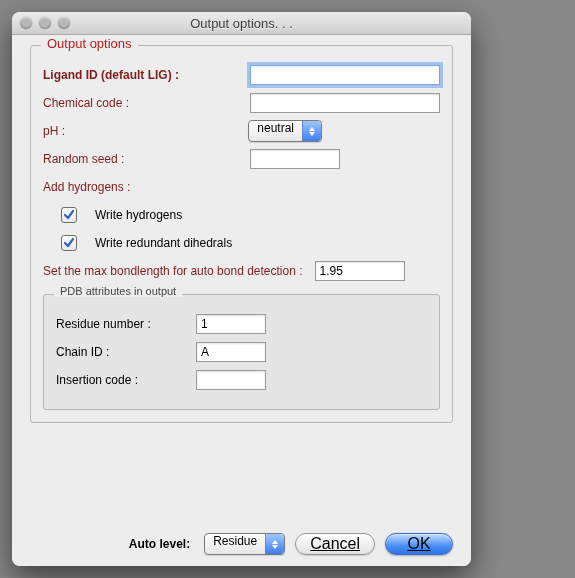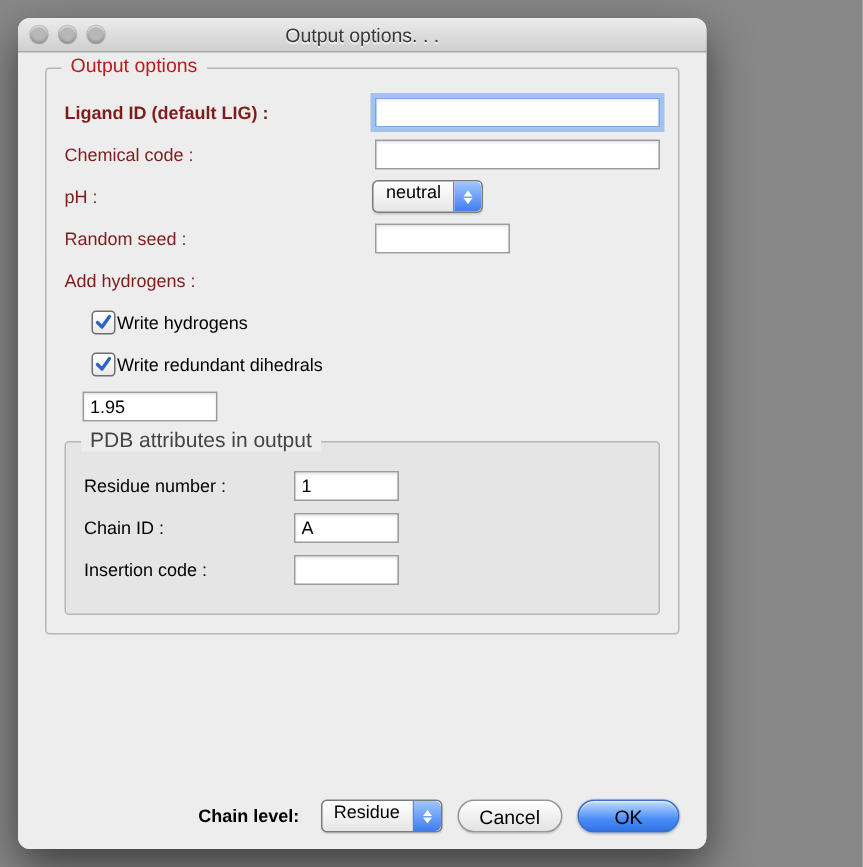--- a/index.html
+++ b/index.html
@@ -140,21 +140,21 @@
     width: 0; height: 0;
     border-left: 3.5px solid transparent;
     border-right: 3.5px solid transparent;
   }
   .popup .arrows .up { border-bottom: 4px solid #fff; }
   .popup .arrows .down { border-top: 4px solid #fff; }
 
   .checkbox {
     display: inline-flex;
     align-items: center;
-    gap: 1px;
+    gap: 18px;
     cursor: default;
   }
   .checkbox .box {
     width: 14px; height: 14px;
     border: 1px solid #6e6e6e;
     border-radius: 3px;
     background: linear-gradient(#ffffff,#e9e9e9);
     display: flex;
     align-items: center;
     justify-content: center;
@@ -169,21 +169,21 @@
     padding: 12px 12px 12px 12px;
     position: relative;
     margin-top: 12px;
   }
   .inner-group > .legend {
     position: absolute;
     top: -10px;
     left: 10px;
     background: #ededed;
     padding: 0 6px;
-    font-size: 14px;
+    font-size: 11px;
     color: #444;
     text-align: center;
   }
   .inner-row {
     display: flex;
     align-items: center;
     margin: 6px 0;
     min-height: 22px;
     gap: 20px;
   }
@@ -204,26 +204,27 @@
     margin-right: 4px;
   }
   .btn {
     height: 22px;
     min-width: 68px;
     padding: 0 14px;
     border-radius: 12px;
     border: 1px solid #969696;
     background: linear-gradient(#ffffff, #e2e2e2);
     box-shadow: inset 0 1px 0 rgba(255,255,255,0.8), 0 1px 1px rgba(0,0,0,0.15);
-    font-size: 13px;
+    font-size: 16px;
     font-family: inherit;
     cursor: default;
     display: inline-flex;
     align-items: center;
     justify-content: center;
+    text-decoration: underline;
   }
   .btn.default {
     background: linear-gradient(#c1ddff, #4b8ef7 60%, #2f72e6);
     border-color: #3e6fc2;
     color: #000;
     box-shadow: inset 0 1px 0 rgba(255,255,255,0.5), 0 0 0 1px rgba(103,160,240,0.1), 0 1px 2px rgba(0,0,0,0.25);
     justify-content: center;
   }
 </style>
 </head>
@@ -299,20 +300,21 @@
           <span class="box">
             <svg width="12" height="12" viewBox="0 0 12 12">
                 <path d="M2 6 L5 9 L10 2" stroke="#2c62c8" stroke-width="2.2" fill="none" stroke-linecap="round" stroke-linejoin="round"></path>
               </svg>
           </span>
           <span>Write redundant dihedrals</span>
         </span>
       </div>
 
       <div class="row">
+        <span class="lbl">Set the max bondlength for auto bond detection :</span>
         <span style="width:12px"></span>
         <input class="text w-med" value="1.95" style="">
         <span class="spacer"></span>
       </div>
 
       <div class="inner-group">
         <div class="legend">PDB attributes in output</div>
 
         <div class="inner-row">
           <span class="ilbl">Residue number :</span>
@@ -326,21 +328,21 @@
           <span class="ilbl">Insertion code :</span>
           <input class="text w-sm" value="" style="">
         </div>
       </div>
 
     </div>
 
     <div class="gap"></div>
 
     <div class="footer">
-      <span class="flabel">Chain level:</span>
+      <span class="flabel">Auto level:</span>
       <span class="popup">
         <span class="val">Residue</span>
         <span class="arrows">
             <span class="up"></span>
             <span class="down"></span>
           </span>
       </span>
       <button class="btn">
           <span>Cancel</span>
         </button>

